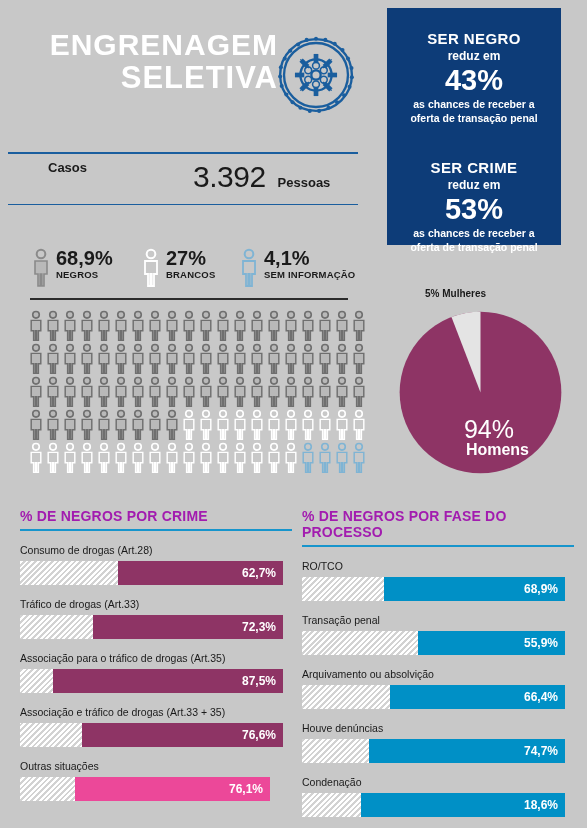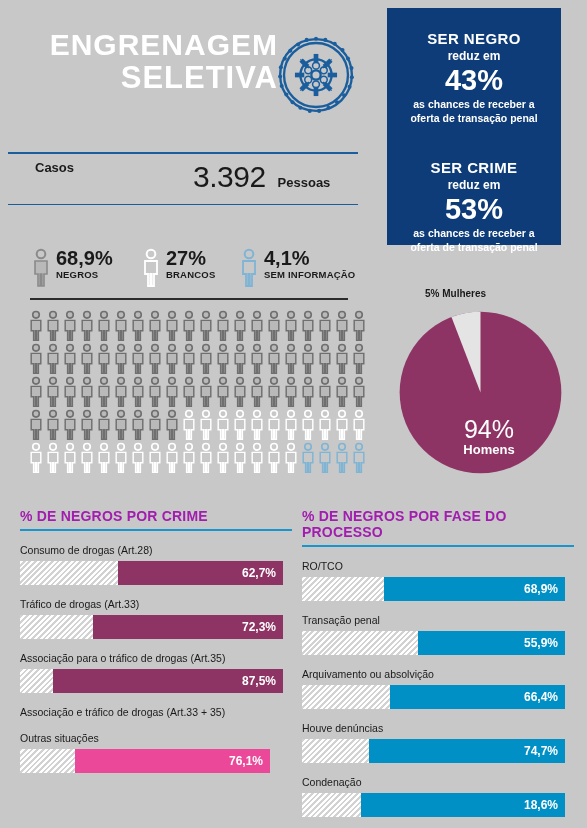--- a/index.html
+++ b/index.html
@@ -40,21 +40,21 @@
   .bb-tail{font-size:10.5px;font-weight:bold;line-height:14px;}
 
   
   .rule-top{position:absolute;left:8px;top:152px;width:350px;height:2px;background:#1a5e9e;}
   .rule-bot{position:absolute;left:8px;top:204px;width:350px;height:1px;background:#1a5e9e;}
   .stats{position:absolute;left:8px;top:160px;width:352px;height:44px;}
   .stat{position:absolute;display:flex;align-items:baseline;}
   .stat.a{left:22px;top:0;}
   .stat.b{left:185px;top:0;}
   .stat-num{font-size:30px;font-weight:normal;letter-spacing:-.5px;color:#1a1a1a;}
-  .stat-lbl{font-size:13px;font-weight:bold;margin-left:5px;color:#1a1a1a;}
+  .stat-lbl{font-size:13px;font-weight:bold;margin-left:18px;color:#1a1a1a;}
   .stat.b .stat-lbl{margin-left:12px;}
 
   
   .legend{position:absolute;left:8px;top:248px;width:360px;height:48px;}
   .lg{position:absolute;display:flex;align-items:flex-start;}
   .lg.one{left:24px;top:0;}
   .lg.two{left:134px;top:0;}
   .lg.three{left:232px;top:0;}
   .lg-txt{margin-left:6px;}
   .lg-pct{font-size:20px;font-weight:bold;line-height:21px;color:#1a1a1a;}
@@ -65,21 +65,21 @@
   .picto{position:absolute;left:28px;top:310px;width:340px;height:170px;
          display:grid;grid-template-columns:repeat(20,17px);grid-auto-rows:33px;}
   .picto svg{display:block;}
 
   
   .pie-wrap{position:absolute;left:385px;top:288px;width:190px;height:200px;text-decoration:underline;}
   .pie-cap{position:absolute;left:40px;top:0;font-size:10px;font-weight:bold;color:#1a1a1a;}
   .pie-svg{position:absolute;left:13px;top:22px;}
   .pie-main{position:absolute;left:64px;top:128px;width:80px;text-align:center;color:#ffffff;}
   .pie-main .big{font-size:25px;line-height:26px;}
-  .pie-main .small{font-size:13px;font-weight:bold;line-height:15px;}
+  .pie-main .small{font-size:16px;font-weight:bold;line-height:15px;text-align:right;}
 
   
   .sec{position:absolute;top:508px;width:272px;}
   .sec.left{left:20px;}
   .sec.right{left:302px;}
   .sec-title{font-size:14px;font-weight:bold;color:#a21caf;letter-spacing:.2px;}
   .sec-rule{height:2px;background:#1795cc;margin-top:5px;}
   .bar-item{margin-top:13px;}
   .bar-lbl{font-size:10.5px;color:#1a1a1a;line-height:13px;margin-bottom:4px;}
   .bar{height:24px;position:relative;display:flex;overflow:hidden;}
@@ -670,20 +670,26 @@
           <div class="bar-lbl">Associação para o tráfico de drogas (Art.35)</div>
           <div class="bar" style="width: 263px;">
             <div class="bar-empty" style="width: 12.5%;"></div>
             <div class="bar-fill" style="width: 87.5%; background: rgb(142, 52, 101);">
               <span class="val">87,5%</span>
             </div>
           </div>
         </div>
         <div class="bar-item">
           <div class="bar-lbl">Associação e tráfico  de drogas (Art.33 + 35)</div>
+          <div class="bar" style="width: 263px;">
+            <div class="bar-empty" style="width: 23.4%;"></div>
+            <div class="bar-fill" style="width: 76.6%; background: rgb(142, 52, 101);">
+              <span class="val">76,6%</span>
+            </div>
+          </div>
         </div>
         <div class="bar-item">
           <div class="bar-lbl">Outras situações</div>
           <div class="bar" style="width: 250px;">
             <div class="bar-empty" style="width: 23.9%;"></div>
             <div class="bar-fill" style="width: 76.1%; background: #ec4899; padding-left: 19px;">
               <span class="val">76,1%</span>
             </div>
           </div>
         </div>

